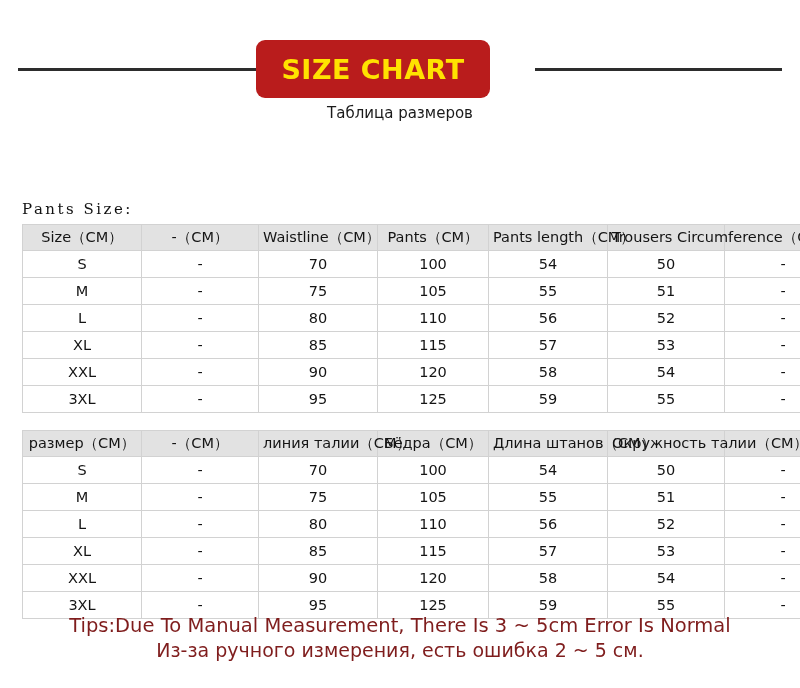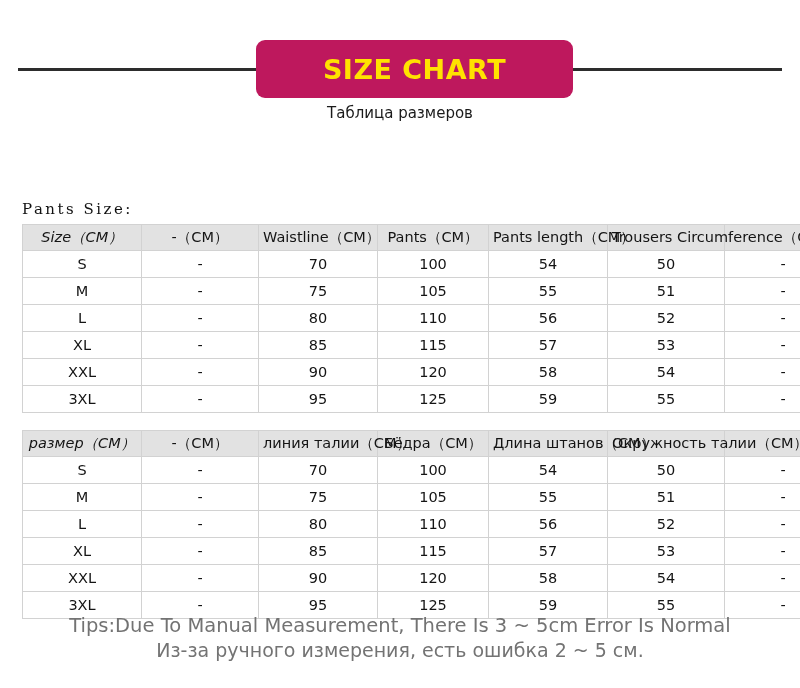--- a/index.html
+++ b/index.html
@@ -35,23 +35,23 @@
     height: 3px;
     background: #2d2d2d;
   }
   .rule-left  { left: 18px;  width: 238px; }
   .rule-right { left: 535px; width: 247px; }
 
   .badge {
     position: absolute;
     left: 256px;
     top: 0;
-    width: 317px;
+    width: 234px;
     height: 58px;
-    background: #be185d;
+    background: #b91c1c;
     border-radius: 9px;
     display: flex;
     align-items: center;
     justify-content: center;
   }
   .badge-text {
     color: #ffe200;
     font-family: "DejaVu Sans", sans-serif;
     font-weight: bold;
     font-size: 27px;
@@ -107,42 +107,42 @@
     white-space: nowrap;
   }
   .size-table thead th {
     background: #e2e2e2;
     height: 25px;
     font-size: 14.5px;
   }
   .size-table tbody td { background: #ffffff; }
 
   
-  .c1 { width: 110px; font-style: italic; }
+  .c1 { width: 110px; }
   .c2 { width: 108px; }
   .c3 { width: 110px; }
   .c4 { width: 102px; }
   .c5 { width: 110px; }
   .c6 { width: 108px; }
   .c7 { width: 108px; }
 
   
   .small-head { font-size: 11.5px; }
   .wide-head  { text-align: left; padding-left: 6px; }
   .head-left  { text-align: left;  padding-left: 12px; }
   .val-left   { text-align: left;  padding-left: 22px; margin-top: 48px; }
   .dash       { color: #222222; }
 
   
   .tips {
     position: absolute;
     left: 0;
     width: 800px;
     text-align: center;
-    color: #737373;
+    color: #7f1d1d;
     font-family: "DejaVu Sans", sans-serif;
   }
   .tips-en { top: 614px; font-size: 19.5px; }
   .tips-ru { top: 639px; font-size: 19px; }
 </style>
 </head>
 <body>
 
 <div class="page">
 

